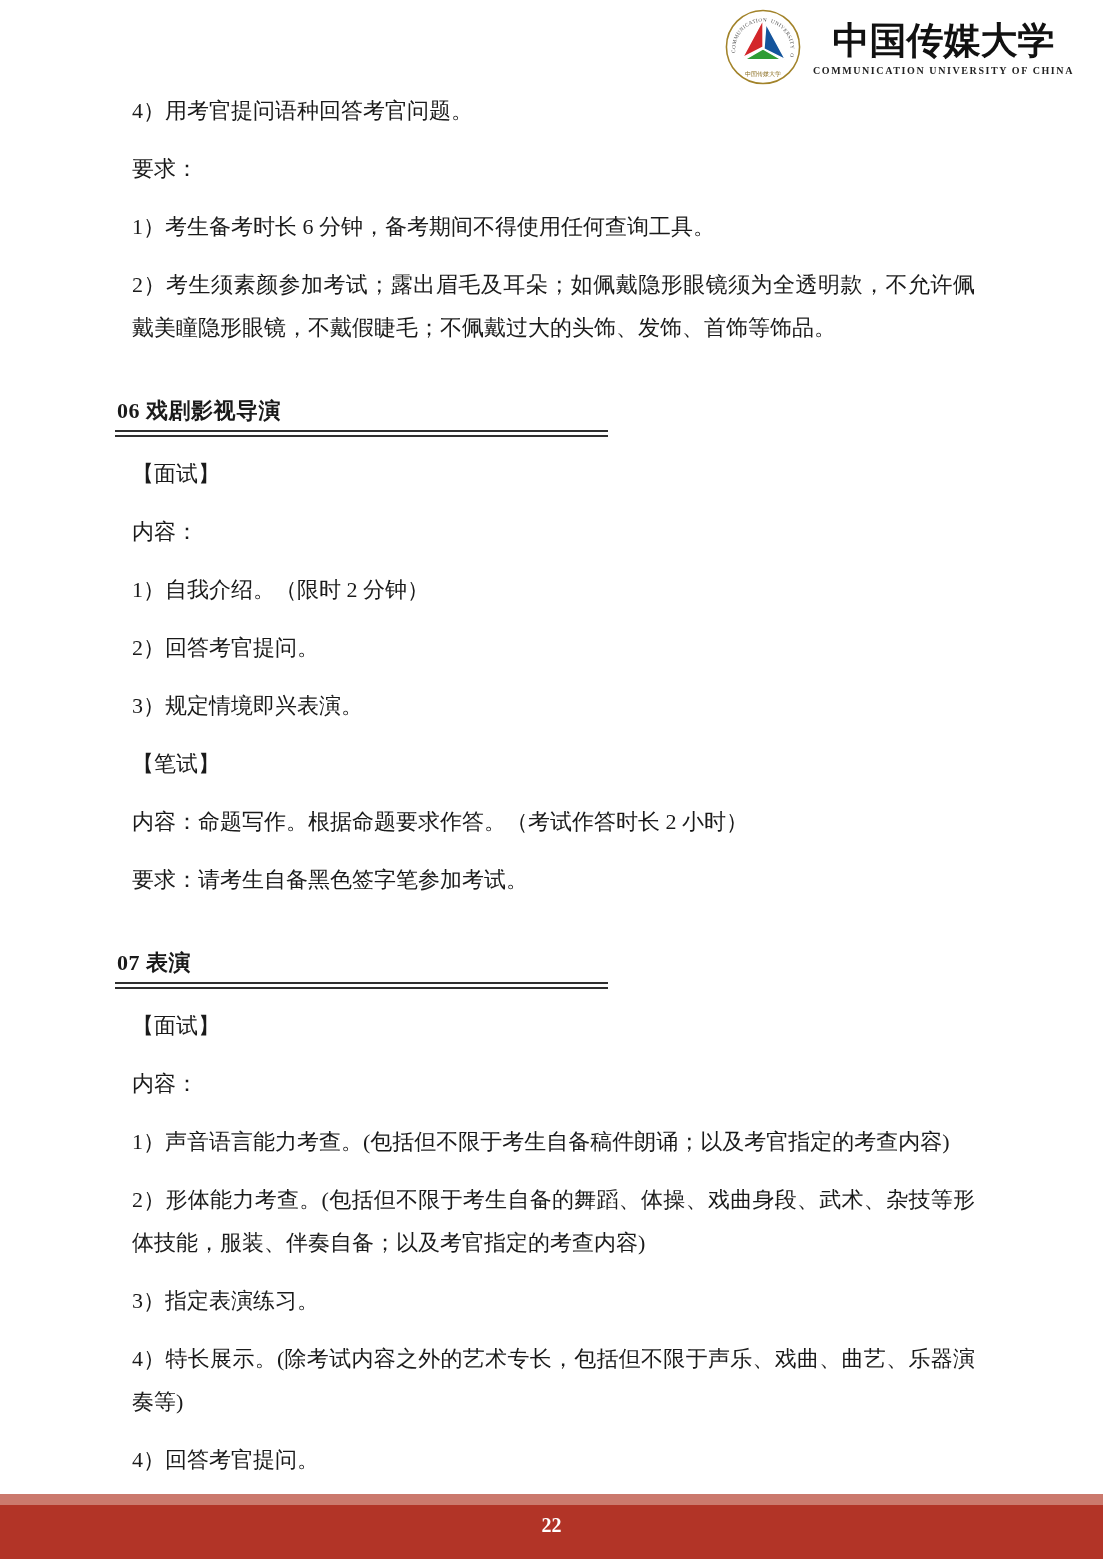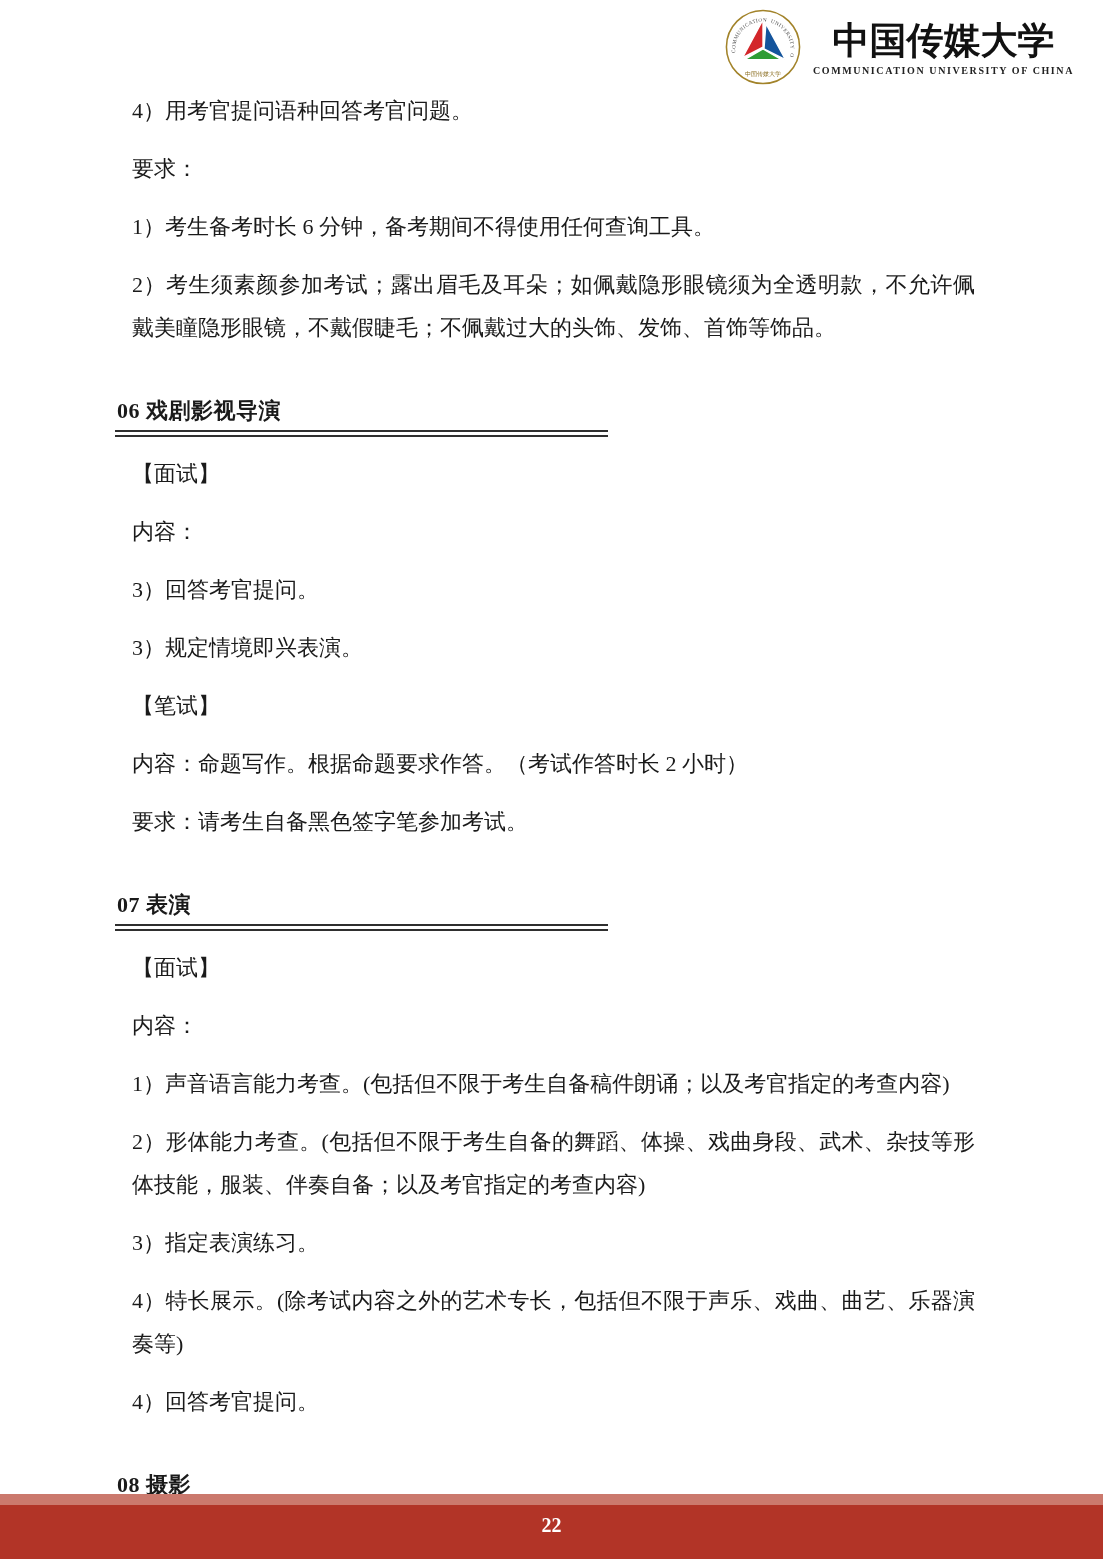--- a/index.html
+++ b/index.html
@@ -116,21 +116,22 @@
     <p class="para">4）用考官提问语种回答考官问题。</p>
     <p class="para">要求：</p>
     <p class="para">1）考生备考时长 6 分钟，备考期间不得使用任何查询工具。</p>
     <p class="para">2）考生须素颜参加考试；露出眉毛及耳朵；如佩戴隐形眼镜须为全透明款，不允许佩戴美瞳隐形眼镜，不戴假睫毛；不佩戴过大的头饰、发饰、首饰等饰品。</p>
 
     <div class="section">
       <div class="section-title">06 戏剧影视导演</div>
       <div class="double-rule"></div>
       <p class="bold">【面试】</p>
       <p>内容：</p>
-      <p>3）回答考官提问。</p>
+      <p>1）自我介绍。（限时 2 分钟）</p>
+      <p>2）回答考官提问。</p>
       <p>3）规定情境即兴表演。</p>
       <p class="bold">【笔试】</p>
       <p>内容：命题写作。根据命题要求作答。（考试作答时长 2 小时）</p>
       <p>要求：请考生自备黑色签字笔参加考试。</p>
     </div>
 
     <div class="section">
       <div class="section-title">07 表演</div>
       <div class="double-rule"></div>
       <p class="bold">【面试】</p>

